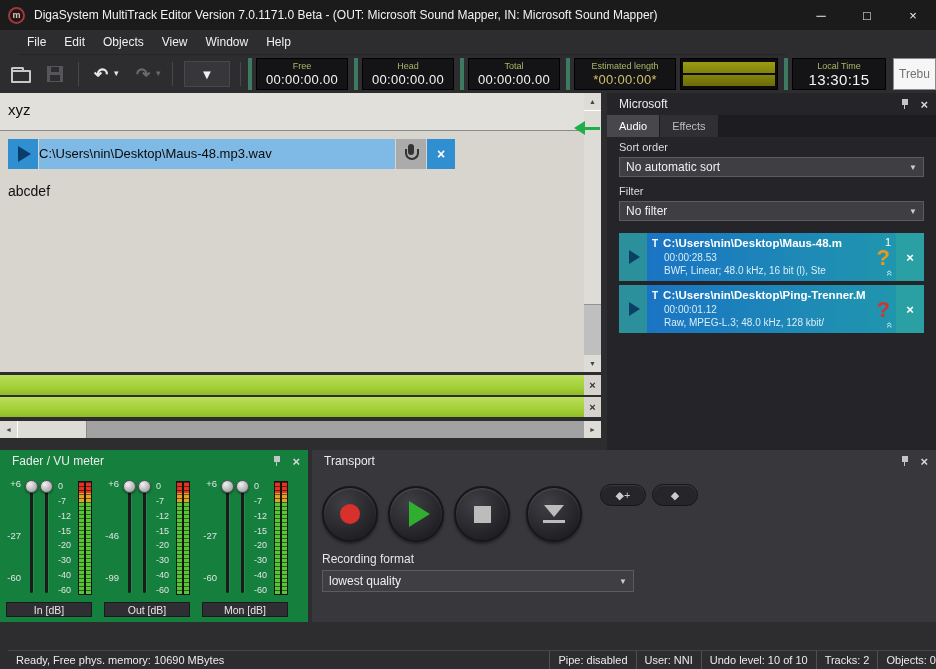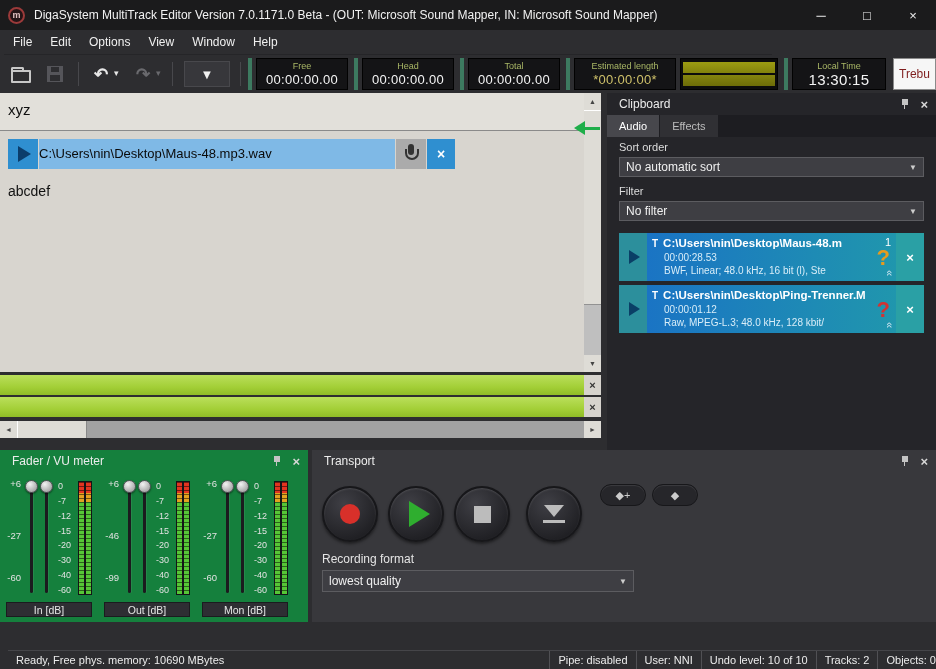--- a/index.html
+++ b/index.html
@@ -7,41 +7,41 @@
   #root { position:relative; width:936px; height:669px; background:#2d2d30; overflow:hidden; color:#f0f0f0 }
 
   
   .titlebar { position:absolute; top:0; left:0; width:936px; height:30px; background:#1b1b1c; display:flex; align-items:center }
   .app-icon { width:17px; height:17px; margin-left:8px; border-radius:50%; background:#241416; border:2px solid #9b3a3a; color:#e0c0c0; font-size:9px; line-height:12px; text-align:center; font-weight:bold; flex:0 0 auto }
   .title-text { margin-left:9px; font-size:12px; color:#f2f2f2; white-space:nowrap }
   .win-controls { margin-left:auto; display:flex; height:30px }
   .win-btn { width:46px; height:30px; display:flex; align-items:center; justify-content:center; font-size:13px; color:#eee }
 
   
-  .menubar { position:absolute; top:30px; left:4px; width:768px; height:25px; background:#2d2d30; display:flex; align-items:center; border-bottom:1px solid #252528 }
+  .menubar { position:absolute; top:30px; left:18px; width:768px; height:25px; background:#2d2d30; display:flex; align-items:center; border-bottom:1px solid #252528 }
   .menu-item { padding:0 9px; font-size:12px; color:#f0f0f0; line-height:25px }
 
   
   .toolbar { position:absolute; top:55px; left:0; width:936px; height:38px; background:#2d2d30 }
   .tool-btn { position:absolute; top:6px; width:26px; height:26px; display:flex; align-items:center; justify-content:center }
   .tool-btn.glyph { font-size:17px; color:#e8e8e8; font-weight:bold }
   .tool-btn.glyph.disabled, .caret.disabled { color:#6a6a6e }
   .caret { position:absolute; top:13px; font-size:9px; color:#e8e8e8 }
   .vsep { position:absolute; top:7px; width:1px; height:24px; background:#48484c }
   .dd-btn { position:absolute; top:6px; width:46px; height:26px; display:flex; align-items:center; justify-content:center; font-size:13px; color:#f0f0f0; background:#37373b; border:1px solid #48484c }
   .grip { position:absolute; top:3px; width:4px; height:32px; background:#3d7a60 }
   .tbox { position:absolute; top:3px; height:32px; background:#141416; border:1px solid #020202; text-align:center; overflow:hidden }
   .tbox .lb { font-size:9px; color:#a9b766; line-height:12px; margin-top:1px; white-space:nowrap }
   .tbox .val { font-size:13px; font-weight:normal; color:#f4f4f4; line-height:16px; letter-spacing:.3px }
   .tbox .val.khaki { color:#cec06a }
   .tbox .val.big { font-size:15px }
   .vu-out { position:absolute; top:3px; width:98px; height:32px; background:#0c0c0c; border:1px solid #020202; padding:3px 2px 2px 2px }
   .vu-row { height:11px; background:linear-gradient(180deg,#9c9c12,#82820c); margin-bottom:2px }
   .vu-row.b { background:linear-gradient(180deg,#84840e,#6c6c08) }
-  .font-btn { position:absolute; top:3px; width:43px; height:32px; background:#f6f6f6; border:1px solid #8a8a8a; color:#7f1d1d; font-size:12px; line-height:30px; padding-left:5px }
+  .font-btn { position:absolute; top:3px; width:43px; height:32px; background:#f6f6f6; border:1px solid #8a8a8a; color:#737373; font-size:12px; line-height:30px; padding-left:5px }
 
   
   .folder-icon { position:relative; width:20px; height:13px; border:2px solid #c8c8c8; border-radius:1px; margin-top:4px }
   .folder-icon::before { content:""; position:absolute; top:-5px; left:-2px; width:9px; height:3px; border:2px solid #c8c8c8; border-bottom:none; border-radius:2px 2px 0 0 }
   .floppy-icon { position:relative; width:16px; height:16px; background:#55555a }
   .floppy-icon::before { content:""; position:absolute; top:1px; left:4px; width:8px; height:5px; background:#2d2d30 }
   .floppy-icon::after { content:""; position:absolute; bottom:1px; left:3px; width:10px; height:6px; background:#2d2d30 }
   .mic-icon { position:relative; width:14px; height:20px }
   .mic-icon::before { content:""; position:absolute; left:4px; top:0; width:6px; height:11px; background:#333; border-radius:3px }
   .mic-icon::after { content:""; position:absolute; left:1px; top:5px; width:10px; height:9px; border:2px solid #333; border-top:none; border-radius:0 0 7px 7px }
@@ -151,21 +151,21 @@
     <div class="win-controls">
       <span class="win-btn">─</span>
       <span class="win-btn">□</span>
       <span class="win-btn">×</span>
     </div>
   </div>
 
   <div class="menubar">
     <span class="menu-item">File</span>
     <span class="menu-item">Edit</span>
-    <span class="menu-item">Options</span>
+    <span class="menu-item">Objects</span>
     <span class="menu-item">View</span>
     <span class="menu-item">Window</span>
     <span class="menu-item">Help</span>
   </div>
 
   <div class="toolbar">
     <div class="tool-btn" style="left:8px">
         <span class="folder-icon"></span>
       </div>
     <div class="tool-btn" style="left:42px">
@@ -250,21 +250,21 @@
   <div class="hsb">
     <div class="sb-btn">◄</div>
     <div class="hsb-track">
       <div class="hsb-thumb"></div>
     </div>
     <div class="sb-btn">►</div>
   </div>
 
   <div class="clip-panel">
     <div class="panel-header">
-      <span class="panel-title">Clipboard</span>
+      <span class="panel-title">Microsoft</span>
       <span class="pin-icon"></span>
       <span class="panel-x">×</span>
     </div>
     <div class="tab-strip">
       <span class="ctab active">Audio</span>
       <span class="ctab">Effects</span>
     </div>
     <div class="field-label" style="top:48px">Sort order</div>
     <div class="dd" style="top:64px">
       <span>No automatic sort</span>

